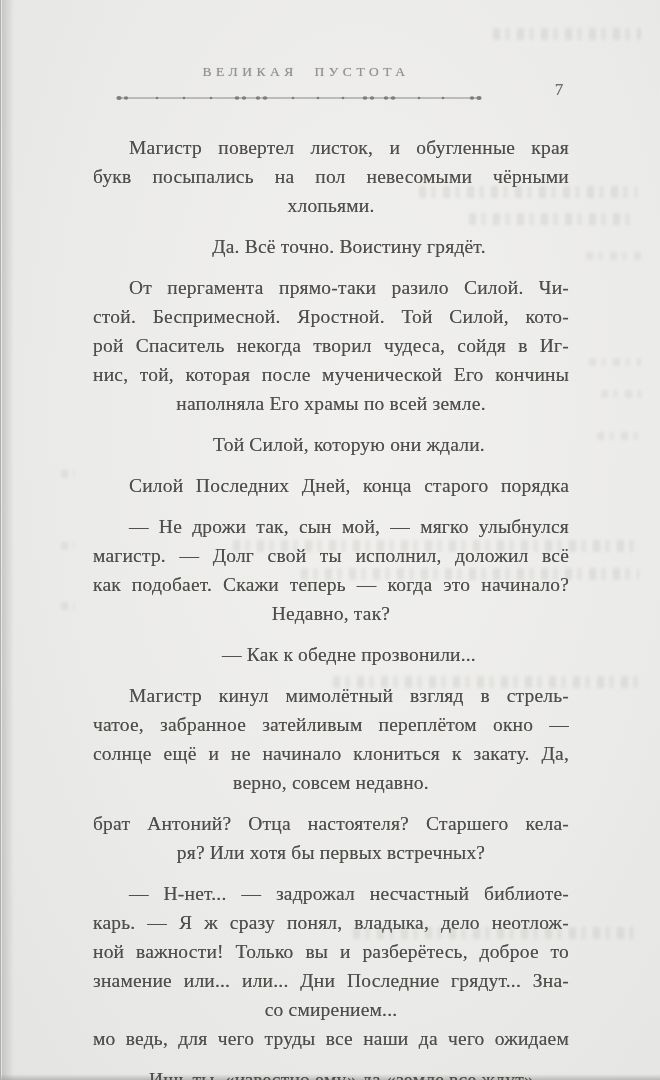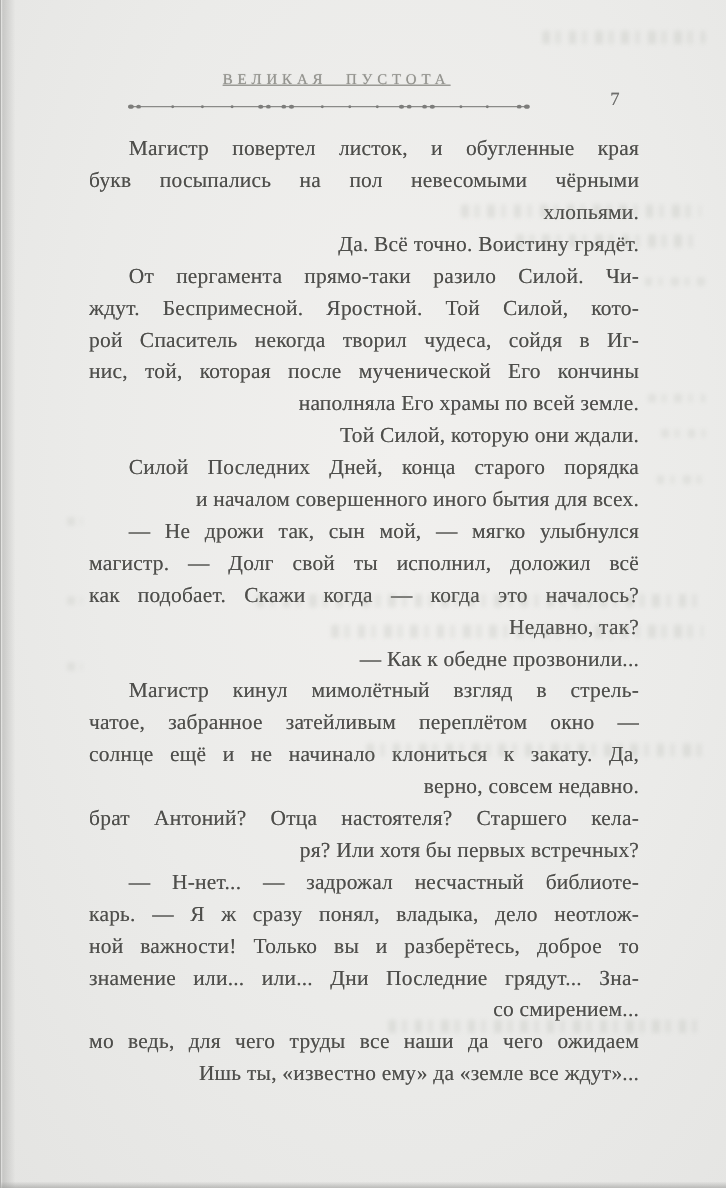--- a/index.html
+++ b/index.html
@@ -23,41 +23,40 @@
     position:absolute;left:0;right:0;bottom:0;height:6px;
     background:linear-gradient(0deg, rgba(150,150,148,.55), rgba(150,150,148,0));
     pointer-events:none;
   }
   .running-title{
     position:absolute;top:64px;left:80px;width:450px;
     text-align:center;
     font-size:13.5px;letter-spacing:4.5px;word-spacing:9px;
     color:#94948f;
     text-shadow:0 0 .7px rgba(148,148,143,.8);
-    text-decoration:underline;
   }
   .ornament{position:absolute;top:90px;left:114px;width:368px;height:12px;}
   .page-number{
     position:absolute;top:80px;left:546px;width:24px;
     font-size:17px;color:#6e6e6c;text-align:center;
     text-shadow:0 0 .5px rgba(110,110,108,.7);
   }
   .body-text{
     position:absolute;top:121px;left:80px;width:500px;
     font-size:19.5px;line-height:29px;color:#4e4e4b;
     text-shadow:0 0 .5px rgba(78,78,75,.65);
     letter-spacing:.2px;
   }
-  .para{margin:0;}
+  .para{margin:12px;}
   .line{
     height:29px;overflow:hidden;
     text-align:justify;
   }
   .line::after{content:"";display:inline-block;width:100%;height:0;}
-  .line.last{text-align:right;}
+  .line.last{text-align:center;}
   .line.last::after{display:none;}
   .line.first{text-indent:36px;}
   
   .bleed{
     position:absolute;height:12px;border-radius:2px;
     background:repeating-linear-gradient(90deg,
       rgba(148,153,142,.30) 0 7px, rgba(148,153,142,0) 7px 12px,
       rgba(148,153,142,.22) 12px 17px, rgba(148,153,142,0) 17px 24px);
     filter:blur(1.7px);opacity:.55;pointer-events:none;
   }
@@ -110,36 +109,35 @@
       <div class="para">
         <div class="line first">Магистр повертел листок, и обугленные края</div>
         <div class="line">букв посыпались на пол невесомыми чёрными</div>
         <div class="line last">хлопьями.</div>
       </div>
       <div class="para">
         <div class="line first last">Да. Всё точно. Воистину грядёт.</div>
       </div>
       <div class="para">
         <div class="line first">От пергамента прямо-таки разило Силой. Чи-</div>
-        <div class="line">ждут. Беспримесной. Яростной. Той Силой, кото-</div>
+        <div class="line">стой. Беспримесной. Яростной. Той Силой, кото-</div>
         <div class="line">рой Спаситель некогда творил чудеса, сойдя в Иг-</div>
         <div class="line">нис, той, которая после мученической Его кончины</div>
         <div class="line last">наполняла Его храмы по всей земле.</div>
       </div>
       <div class="para">
         <div class="line first last">Той Силой, которую они ждали.</div>
       </div>
       <div class="para">
         <div class="line first">Силой Последних Дней, конца старого порядка</div>
-        <div class="line last">и началом совершенного иного бытия для всех.</div>
       </div>
       <div class="para">
         <div class="line first">— Не дрожи так, сын мой, — мягко улыбнулся</div>
         <div class="line">магистр. — Долг свой ты исполнил, доложил всё</div>
-        <div class="line">как подобает. Скажи когда — когда это началось?</div>
+        <div class="line">как подобает. Скажи теперь — когда это начинало?</div>
         <div class="line last">Недавно, так?</div>
       </div>
       <div class="para">
         <div class="line first last">— Как к обедне прозвонили...</div>
       </div>
       <div class="para">
         <div class="line first">Магистр кинул мимолётный взгляд в стрель-</div>
         <div class="line">чатое, забранное затейливым переплётом окно —</div>
         <div class="line">солнце ещё и не начинало клониться к закату. Да,</div>
         <div class="line last">верно, совсем недавно.</div>

